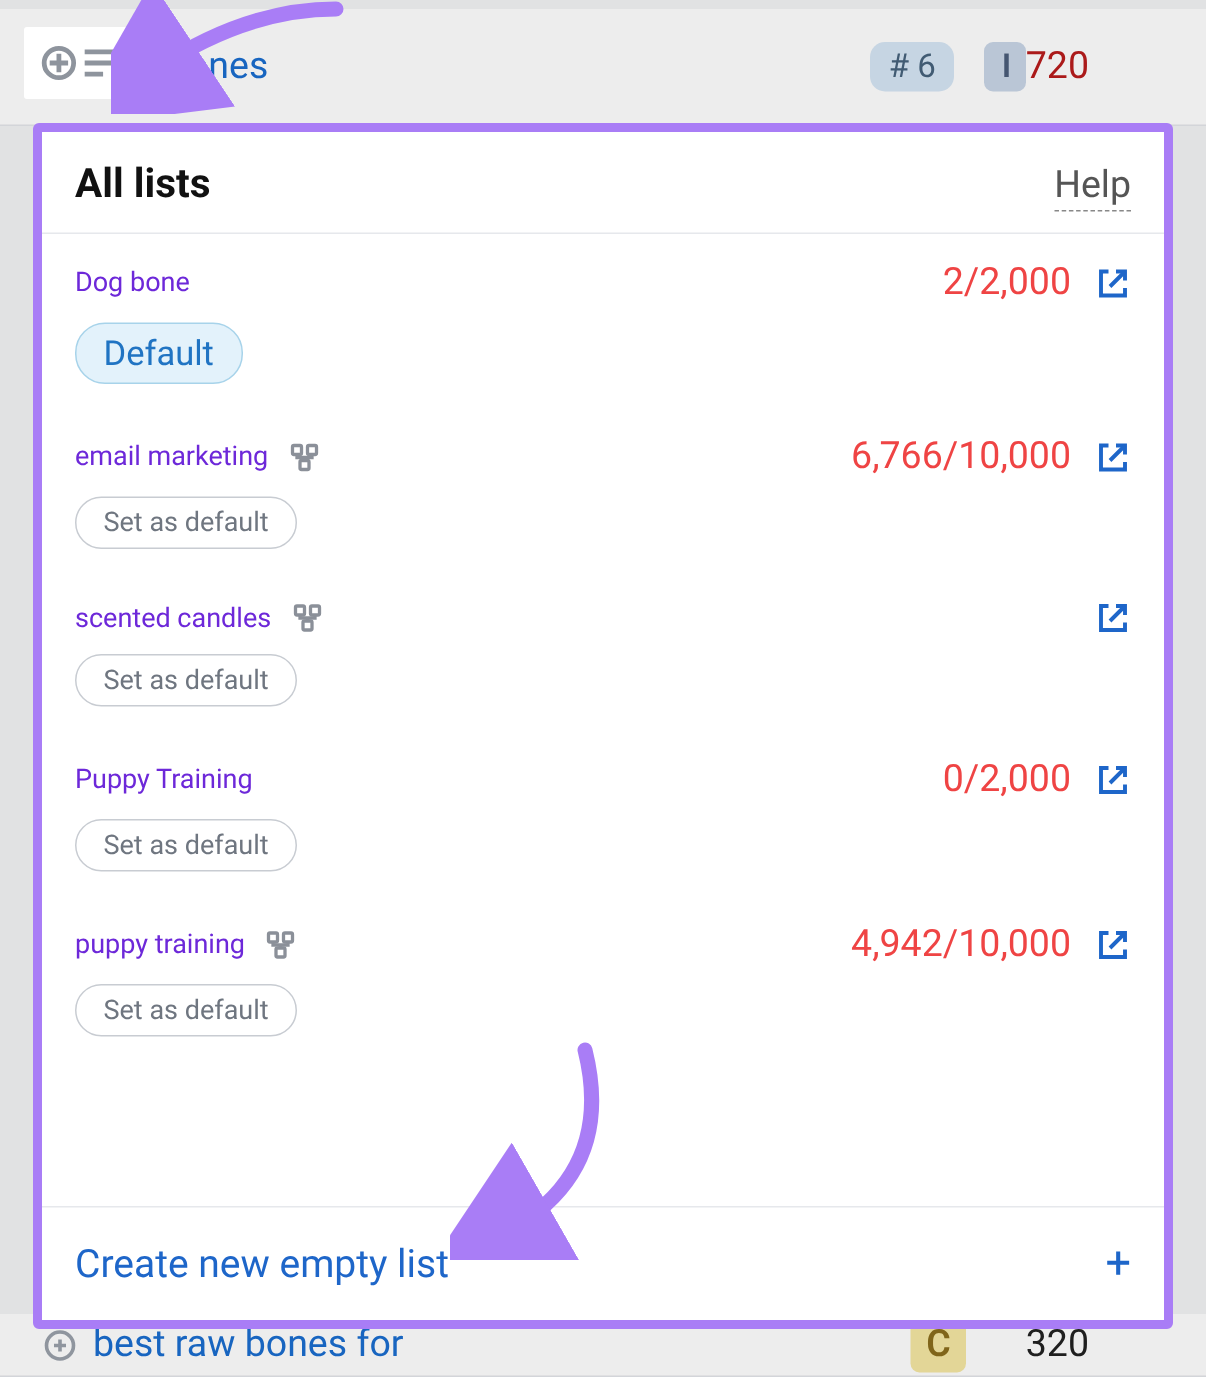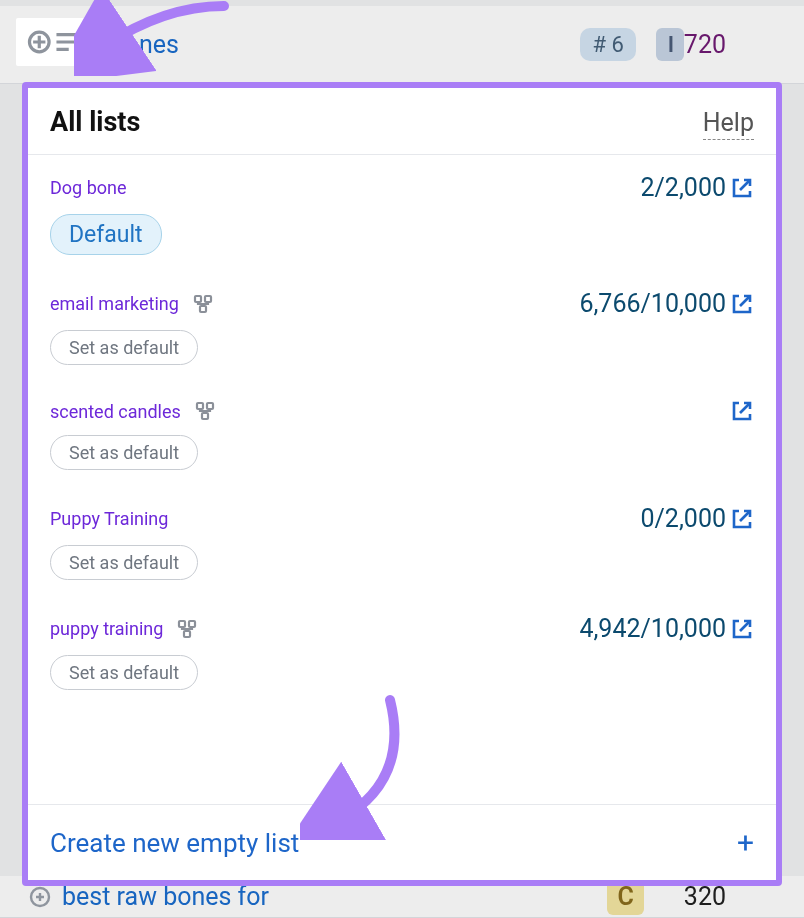--- a/index.html
+++ b/index.html
@@ -30,21 +30,21 @@
   .bg-row .kw { color: #1a6dcf; flex: 1; white-space: nowrap; overflow: hidden; }
   .bg-row .add-ic { color: #9aa1ab; margin-right: 10px; display: inline-flex; }
   .bg-row .num-badge {
     background: #d6e6f5; color: #46627c; padding: 4px 12px; border-radius: 10px;
     font-size: 22px; margin: 0 20px;
   }
   .bg-row .intent-badge {
     background: #c9d6e7; color: #4b5d7a; padding: 4px 12px; border-radius: 6px;
     font-size: 22px; font-weight: 600; width: 28px; text-align: center;
   }
-  .bg-row .vol { margin-left: auto; padding-right: 50px; color: #701a75; }
+  .bg-row .vol { margin-left: auto; padding-right: 50px; color: #b91c1c; }
   .bg-row.r1 { top: 6px; }
   .bg-row.r2 { top: 876px; height: 42px; font-size: 25px; }
   .bg-row.r2 .c-badge { background: #f5e7a3; color: #8a6d1c; padding:4px 10px; border-radius:6px; font-weight:600; margin:0 40px 0 auto; }
 
   .toolbar-icon-box {
     position: absolute; top: 18px; left: 16px; z-index: 5;
     width: 76px; height: 48px; background: #fff;
     display:flex; align-items:center; justify-content:center; gap:2px;
     border-radius: 2px;
   }
@@ -94,21 +94,21 @@
     flex:1; overflow-y:auto; position:relative;
   }
   .list-scroll::-webkit-scrollbar { width: 10px; }
   .list-scroll::-webkit-scrollbar-thumb { background:#c7cbd1; border-radius:6px; }
 
   .list-item { padding: 18px 22px 16px 22px; }
   .li-row1 { display:flex; align-items:center; gap:12px; }
   .li-name { font-size: 18px; color:#6d28d9; }
   .share-ic { color:#8b9099; display:inline-flex; }
   .li-count {
-    margin-left:auto; color:#0c4a6e; font-size:25px; display:inline-flex; align-items:center; gap:4px;
+    margin-left:auto; color:#ef4444; font-size:25px; display:inline-flex; align-items:center; gap:16px;
   }
   .ext-ic { color:#1e66c9; display:inline-flex; cursor:pointer; }
   .badge-default {
     display:inline-block; margin-top:12px;
     background:#e3f2fb; color:#2074c3; border:1px solid #a7d3ea;
     border-radius: 20px; padding: 6px 18px; font-size: 23px;
   }
   .btn-setdefault {
     display:inline-block; margin-top:12px;
     background:#fff; color:#6f7680; border:1px solid #c8ccd2;

